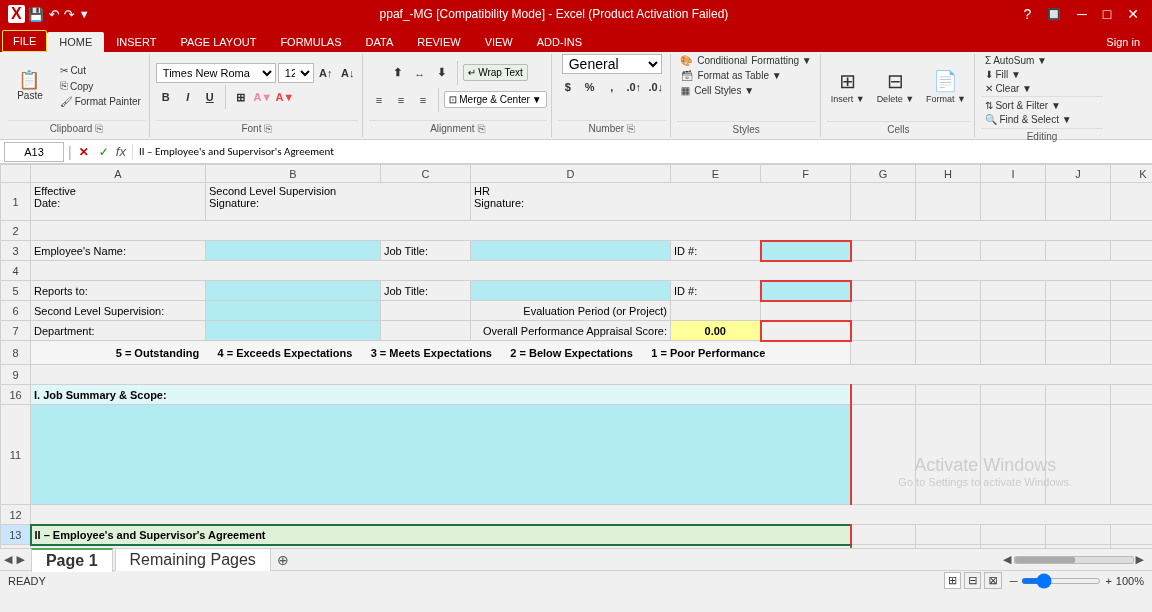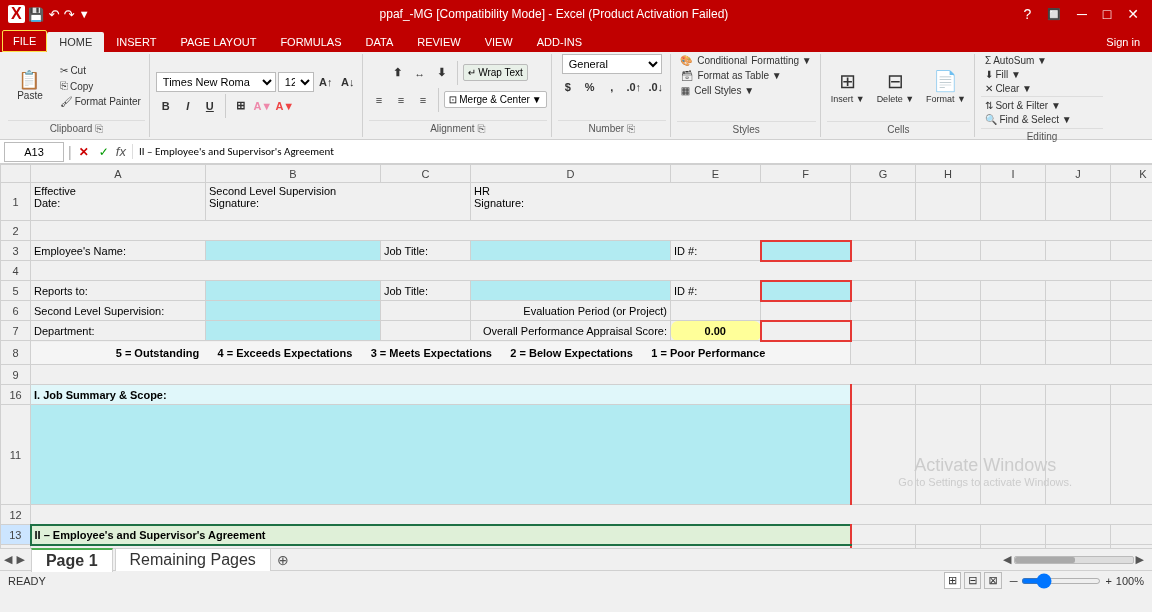--- a/index.html
+++ b/index.html
@@ -141,21 +141,21 @@
       font-weight: bold;
       display: flex;
       align-items: center;
       justify-content: center;
       border-radius: 2px;
       color: #333;
     }
 
     
     .number-select {
-      font-size: 11px;
+      font-size: 14px;
       height: 20px;
       border: 1px solid #bbb;
       background: white;
       padding: 0 2px;
       width: 100px;
     }
 
     
     .ribbon-btn-large {
       display: flex;
@@ -438,20 +438,21 @@
           <button class="format-btn" style="font-weight:bold;">B</button>
           <button class="format-btn" style="font-style:italic;">I</button>
           <button class="format-btn" style="text-decoration:underline;">U</button>
           <div class="separator"></div>
           <button class="format-btn">⊞</button>
           <button class="format-btn" style="color:#e8a;">A▼</button>
           <button class="format-btn" style="color:#e44;">A▼</button>
         </div>
       </div>
     </div>
+    <div class="ribbon-group-label">Font <span style="cursor:pointer;">⎘</span></div>
   </div>
 
   <div class="ribbon-group" style="min-width:130px;">
     <div class="ribbon-group-content" style="flex-direction:column; gap:3px; justify-content:center;">
       <div style="display:flex; gap:2px; align-items:center;">
         <button class="format-btn">⬆</button>
         <button class="format-btn">↔</button>
         <button class="format-btn">⬇</button>
         <div class="separator"></div>
         <div class="wrap-text-btn">
@@ -671,21 +672,21 @@
           <td class="cell"></td>
           <td class="cell"></td>
         </tr>
 
         <tr style="height:20px;">
           <td class="row-header">7</td>
           <td class="cell">Department:</td>
           <td class="cell cell-cyan"></td>
           <td class="cell"></td>
           <td class="cell" style="text-align:right;">Overall Performance Appraisal Score:</td>
-          <td class="cell cell-yellow" style="text-align:center; font-weight:bold;border-radius:7px;">0.00</td>
+          <td class="cell cell-yellow" style="text-align:center; font-weight:bold;">0.00</td>
           <td class="cell" style="border: 2px solid #e53935;"></td>
           <td class="cell"></td>
           <td class="cell"></td>
           <td class="cell"></td>
           <td class="cell"></td>
           <td class="cell"></td>
         </tr>
 
         <tr style="height:24px;">
           <td class="row-header">8</td>

